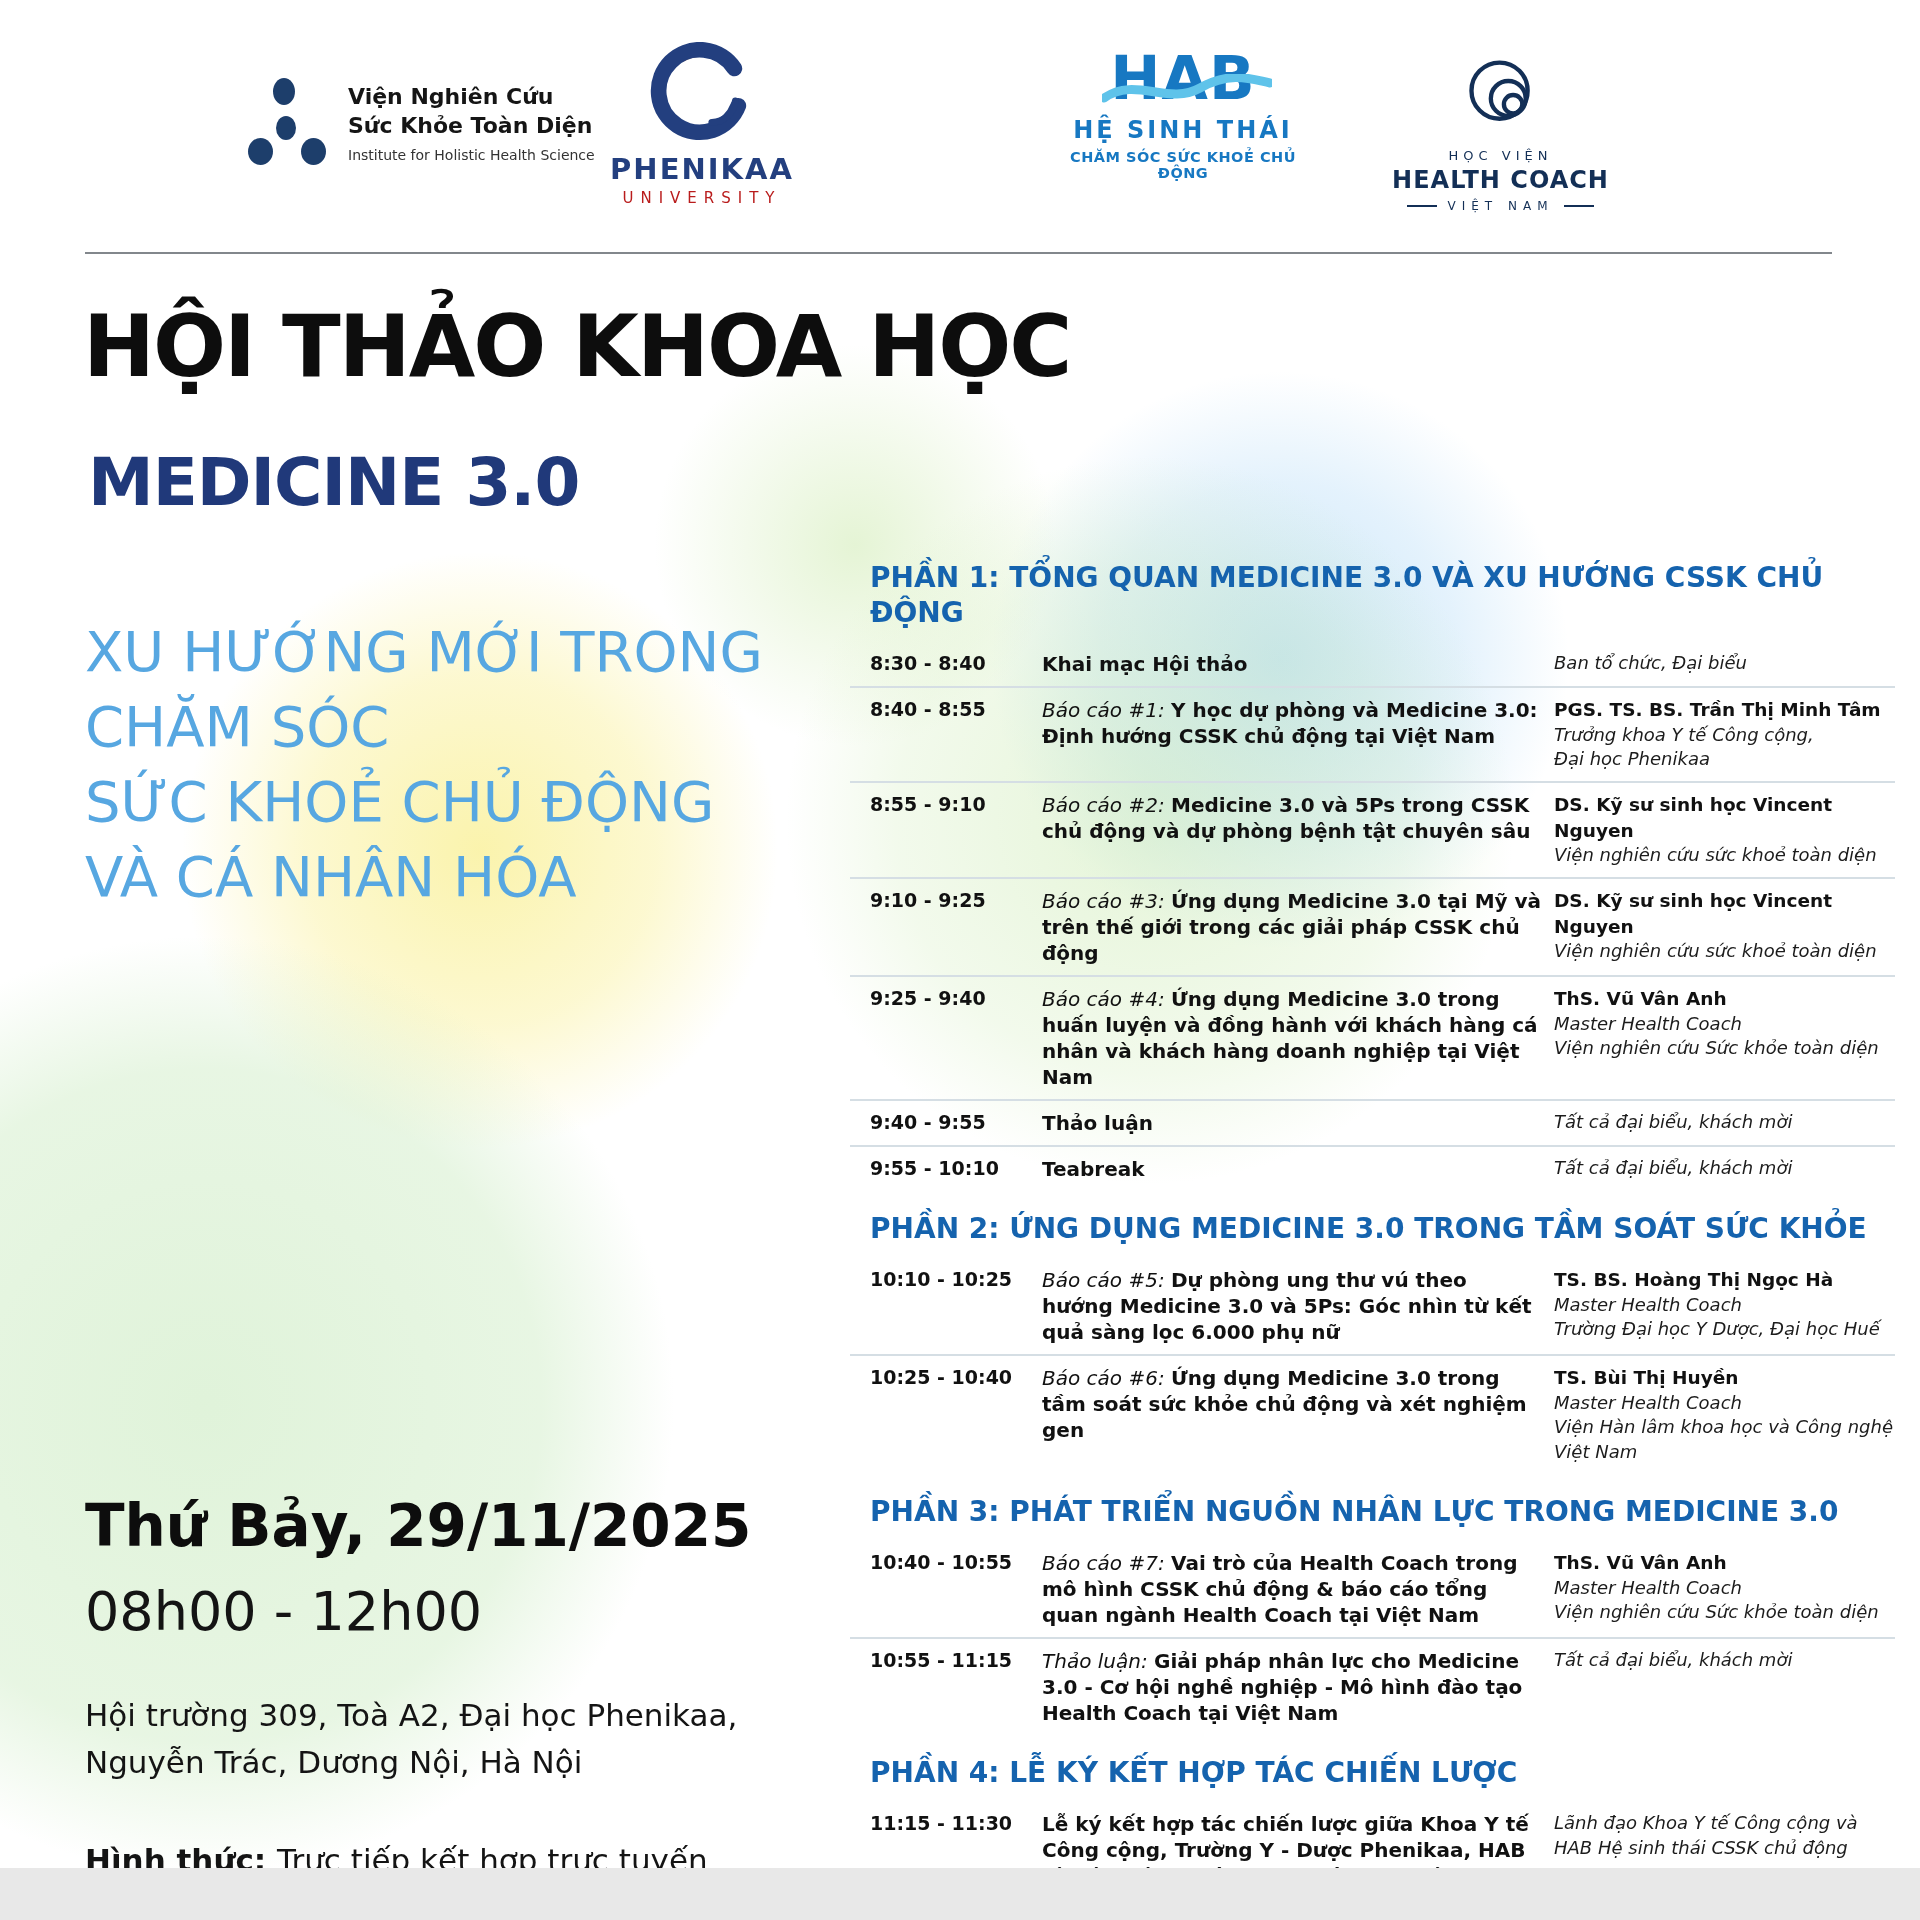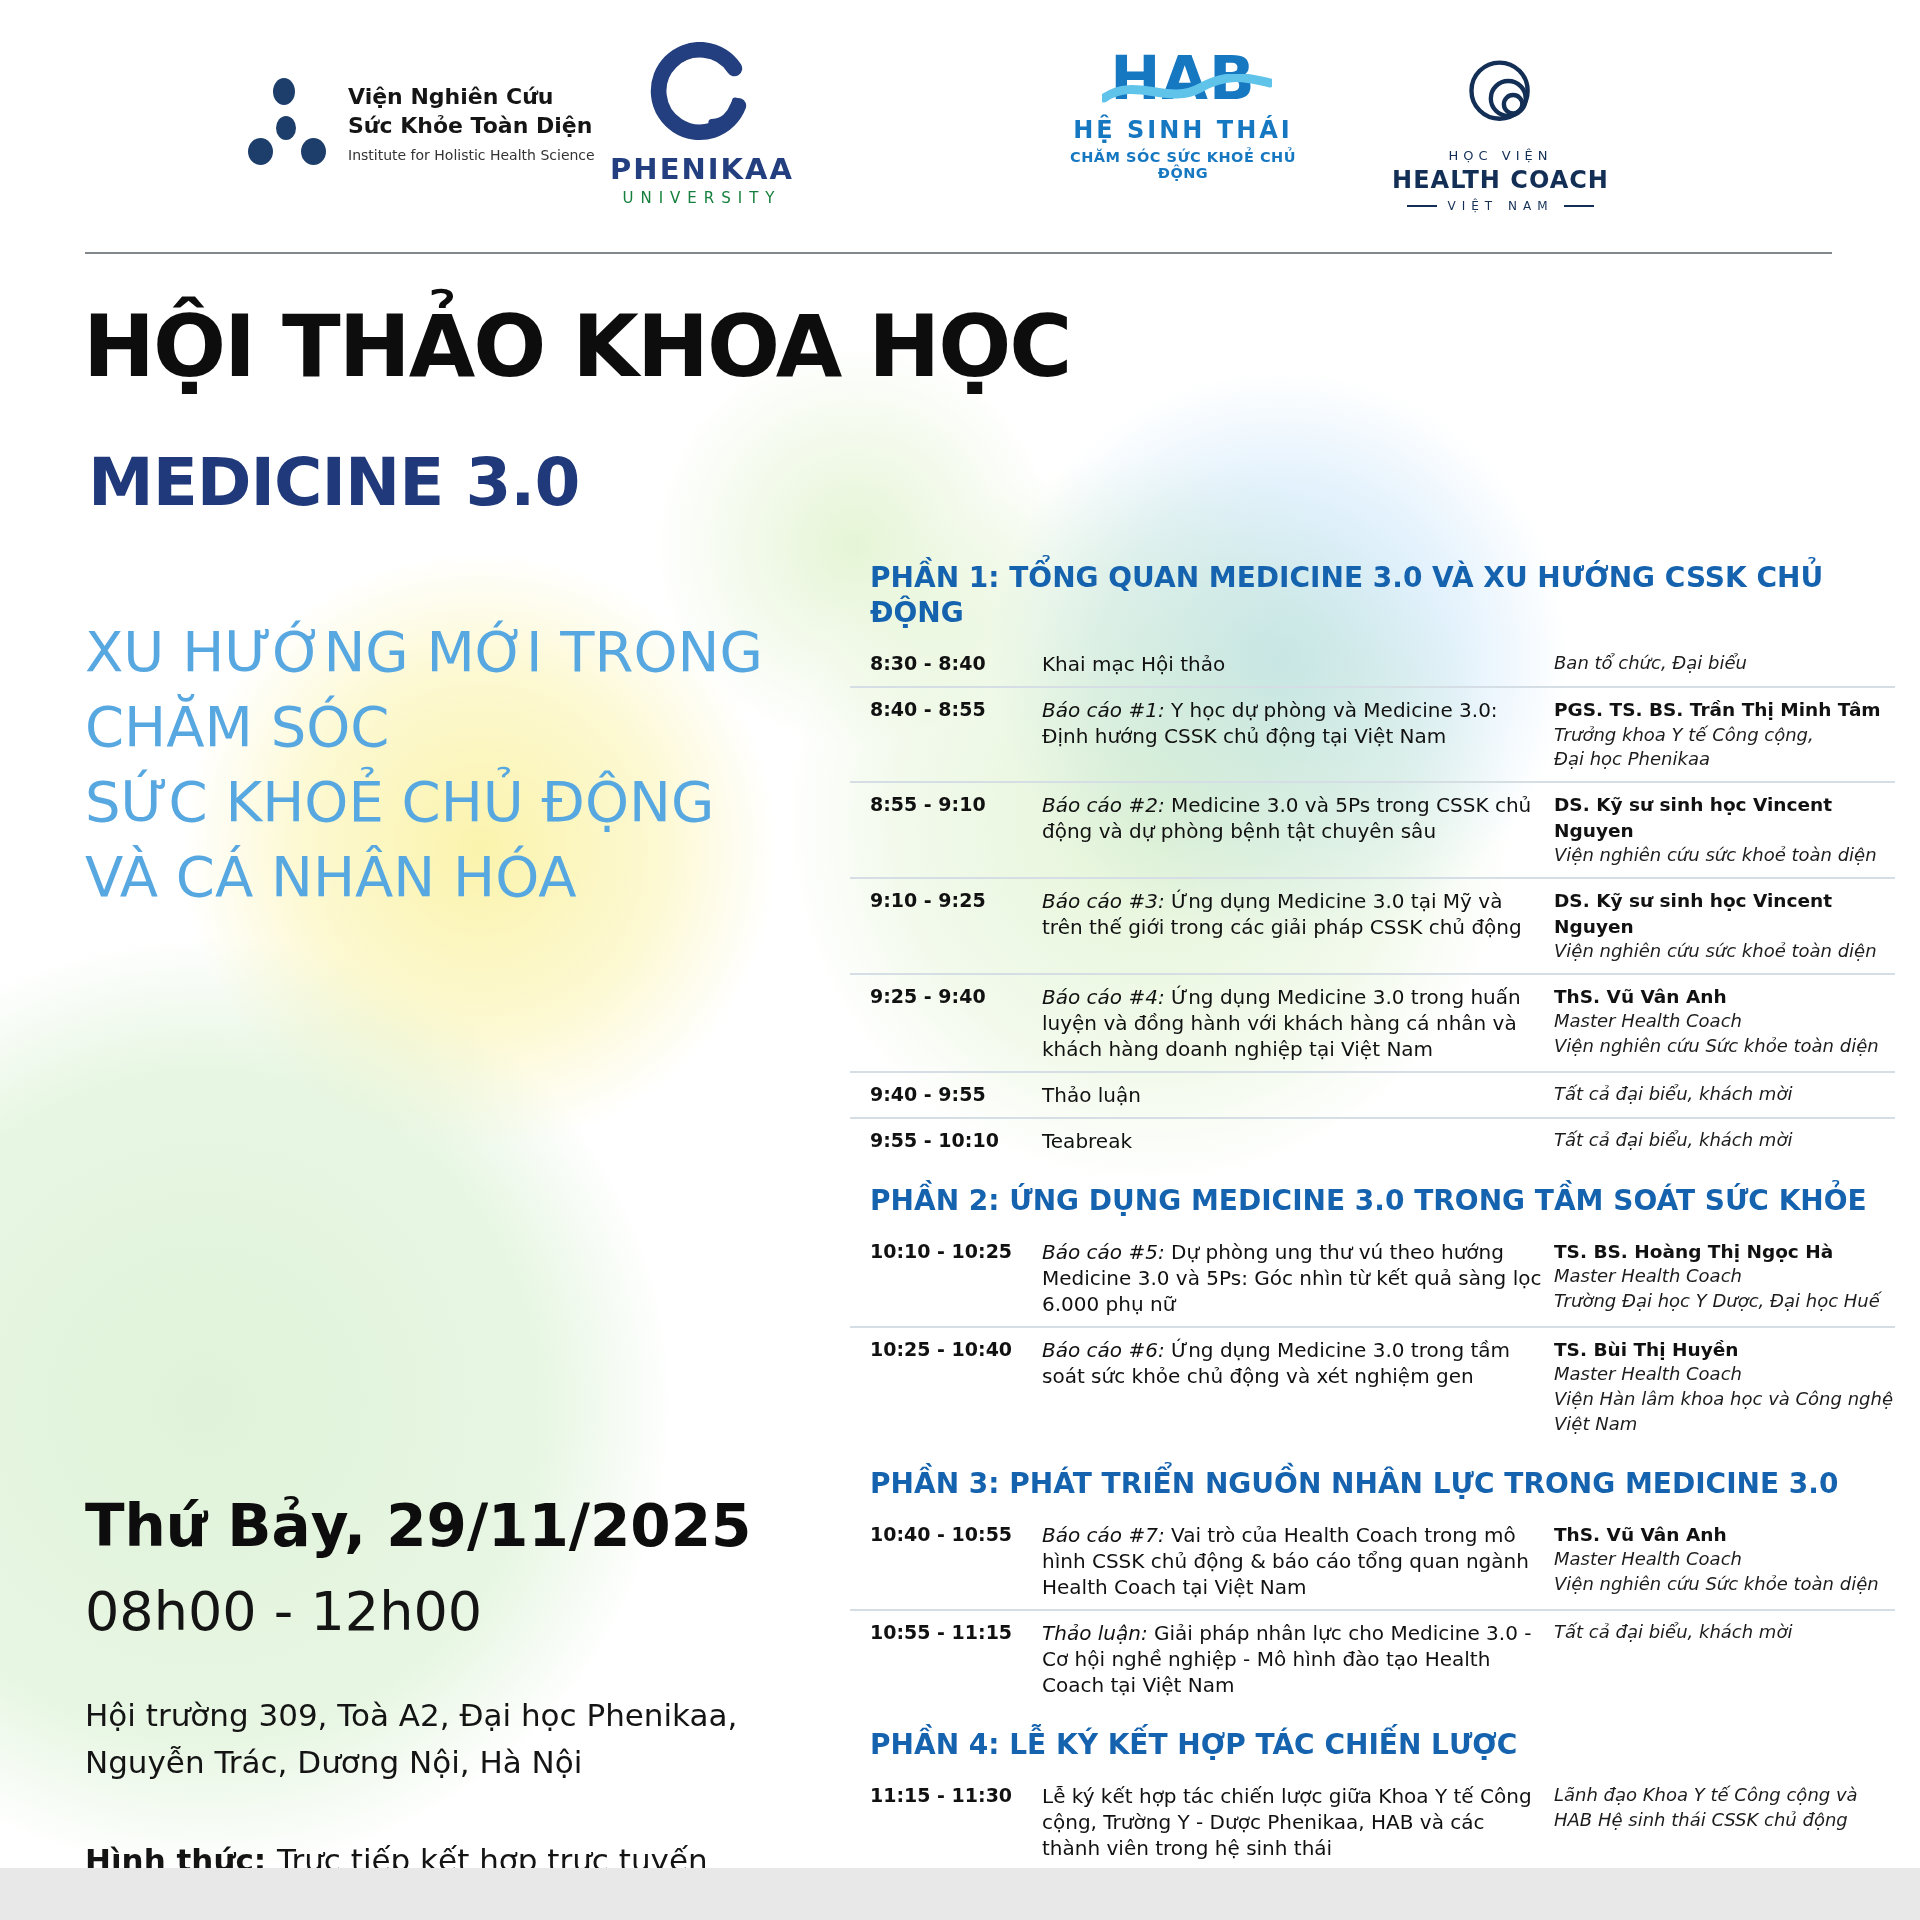--- a/index.html
+++ b/index.html
@@ -26,21 +26,21 @@
   .inst-dots .dot{position:absolute;background:#1d3e6b;border-radius:50%;}
   .inst-dots .d1{width:22px;height:27px;left:25px;top:0;}
   .inst-dots .d2{width:20px;height:24px;left:28px;top:38px;}
   .inst-dots .d3{width:25px;height:27px;left:0;top:60px;}
   .inst-dots .d4{width:25px;height:27px;left:53px;top:60px;}
   .inst-text{margin-left:20px;}
   .inst-name{font-size:22px;font-weight:bold;color:#151515;line-height:1.3;}
   .inst-sub{font-size:14px;color:#333;margin-top:7px;}
   #logo-phenikaa{left:592px;top:42px;width:220px;}
   .phk-name{font-size:29px;font-weight:bold;color:#233f7f;letter-spacing:2px;margin-top:4px;}
-  .phk-sub{font-size:15px;color:#15803d;letter-spacing:7px;margin-top:3px;}
+  .phk-sub{font-size:15px;color:#b91c1c;letter-spacing:7px;margin-top:3px;}
   #logo-hab{left:1058px;top:48px;width:250px;}
   .hab-word{position:relative;font-size:60px;font-weight:bold;color:#1778c2;line-height:1;letter-spacing:1px;}
   .hab-wave{position:absolute;left:-8px;top:26px;}
   .hab-line1{font-size:24px;font-weight:bold;color:#1778c2;letter-spacing:3px;margin-top:8px;}
   .hab-line2{font-size:14.5px;font-weight:bold;color:#1778c2;letter-spacing:.5px;margin-top:5px;}
   #logo-hc{left:1388px;top:50px;width:225px;color:#132f56;justify-content:center;}
   .hc-line1{font-size:13px;letter-spacing:5px;margin-top:6px;}
   .hc-name{font-size:24px;font-weight:bold;letter-spacing:1px;margin-top:3px;}
   .hc-line2{display:flex;align-items:center;gap:10px;font-size:12px;letter-spacing:6px;margin-top:5px;}
   .hc-line2::before,.hc-line2::after{content:"";display:block;width:30px;height:2px;background:#132f56;}
@@ -59,21 +59,21 @@
   .format .v{margin-left:.35em;}
   
   .schedule{position:absolute;left:850px;top:560px;width:1045px;z-index:3;}
   .section-title{color:#1563ae;font-size:28px;font-weight:bold;margin:20px 0 12px 20px;line-height:1.25;}
   .section:first-child .section-title{margin-top:0;}
   .row{display:grid;grid-template-columns:160px 500px 1fr;column-gap:12px;padding:9px 0 9px 20px;}
   .row + .row{border-top:2px solid #d5dee4;}
   .cell-time{font-size:19px;font-weight:bold;white-space:nowrap;padding-top:1px;}
   .cell-session{font-size:20px;line-height:1.3;}
   .prefix{font-style:italic;}
-  .stitle{font-weight:normal;}
+  .stitle{font-weight:bold;}
   .cell-speaker{font-size:18px;line-height:1.38;}
   .sp-name{font-weight:bold;font-size:18.5px;}
   .sp-details{font-style:italic;white-space:pre-line;color:#1c1c1c;}
 </style>
 </head>
 <body>
 
 <div class="poster">
 
   <div class="blob blob-yellow"></div>

